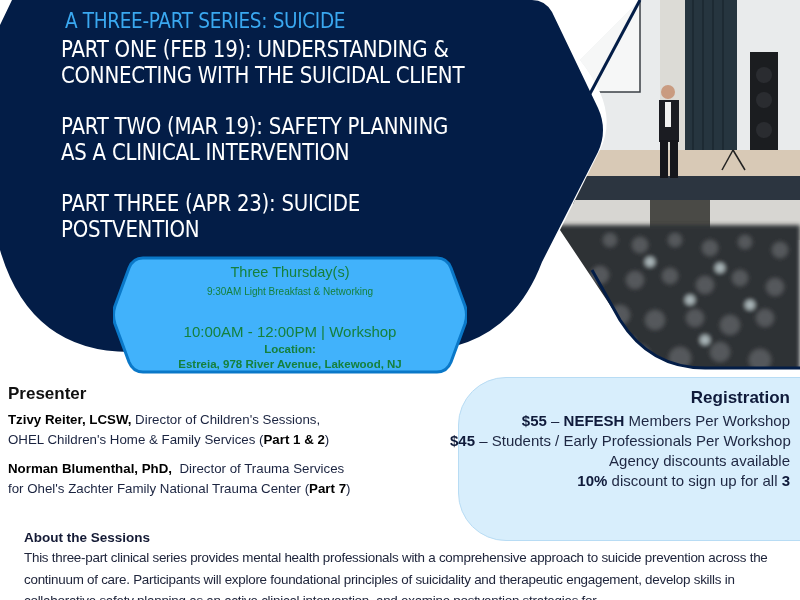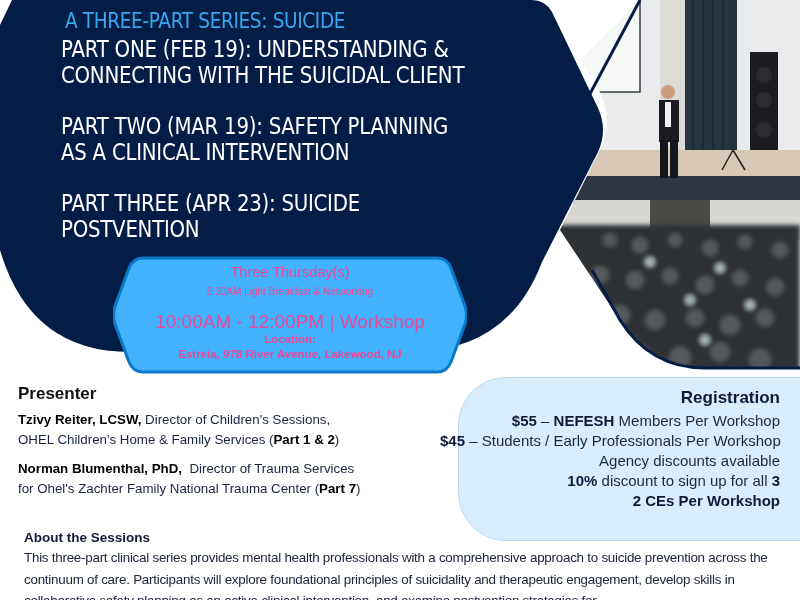--- a/index.html
+++ b/index.html
@@ -27,42 +27,42 @@
       font-size: 23px; line-height: 26px; letter-spacing: -0.3px;
       transform: scaleX(0.86); transform-origin: left; white-space: nowrap;
       margin-bottom: 25px;
     }
     .part:first-of-type { margin-top: 4px; }
     .info-badge {
       position: absolute; left: 113px; top: 256px; width: 354px; height: 118px;
     }
     .info-text {
       position: absolute; left: 113px; top: 262px; width: 354px; text-align: center;
-      color: #ec4899;
+      color: #15803d;
     }
     .info-text .l1 { font-size: 14.5px; line-height: 20px; }
     .info-text .l2 { font-size: 10px; line-height: 20px; }
-    .info-text .l3 { font-size: 19px; line-height: 20px; margin-top: 10px; }
+    .info-text .l3 { font-size: 15px; line-height: 20px; margin-top: 20px; }
     .info-text .l4 { font-size: 11.5px; font-weight: bold; line-height: 14px; }
     .info-text .l5 { font-size: 11.5px; font-weight: bold; line-height: 16px; }
 
     .presenter {
-      position: absolute; left: 18px; top: 384px; width: 440px;
+      position: absolute; left: 8px; top: 384px; width: 440px;
       color: #1b2440;
     }
     .presenter h2 { font-size: 17px; margin: 0 0 6px 0; font-weight: bold; color: #111; }
     .presenter p { margin: 0 0 9px 0; font-size: 13.3px; line-height: 20px; }
     .presenter b { color: #000000; }
 
     .reg-box {
       position: absolute; left: 458px; top: 377px; width: 360px; height: 162px;
       background: #d8eefc; border: 1px solid #b8dcf4; border-radius: 48px 0 0 48px;
     }
     .registration {
-      position: absolute; right: 20px; top: 388px; width: 340px; text-align: right;
+      position: absolute; right: 10px; top: 388px; width: 340px; text-align: right;
       color: #1e2742;
     }
     .registration h2 { font-size: 17px; margin: 0 0 3px 0; font-weight: bold; color: #0f1a3a; }
     .registration .row { font-size: 15px; line-height: 20px; white-space: nowrap; }
     .registration b { color: #0f1a3a; }
 
     .about {
       position: absolute; left: 24px; top: 530px; width: 780px; color: #20263c;
     }
     .about h3 { margin: 0 0 2px 0; font-size: 13.5px; font-weight: bold; color: #141a35; }
@@ -206,19 +206,18 @@
   <div class="row">
     <b>$55</b><span> – </span><b>NEFESH</b><span> Members Per Workshop</span>
   </div>
   <div class="row">
     <b>$45</b><span> – Students / Early Professionals Per Workshop</span>
   </div>
   <div class="row">Agency discounts available</div>
   <div class="row">
     <b>10%</b><span> discount to sign up for all </span><b>3</b>
   </div>
-  <div class="row"><b>2 CEs Per Workshop</b></div>
 </div>
 
 <div class="about">
   <h3>About the Sessions</h3>
   <p>This three-part clinical series provides mental health professionals with a comprehensive approach to suicide prevention across the continuum of care. Participants will explore foundational principles of suicidality and therapeutic engagement, develop skills in collaborative safety planning as an active clinical intervention, and examine postvention strategies for</p>
 </div>
 
 </body></html>

